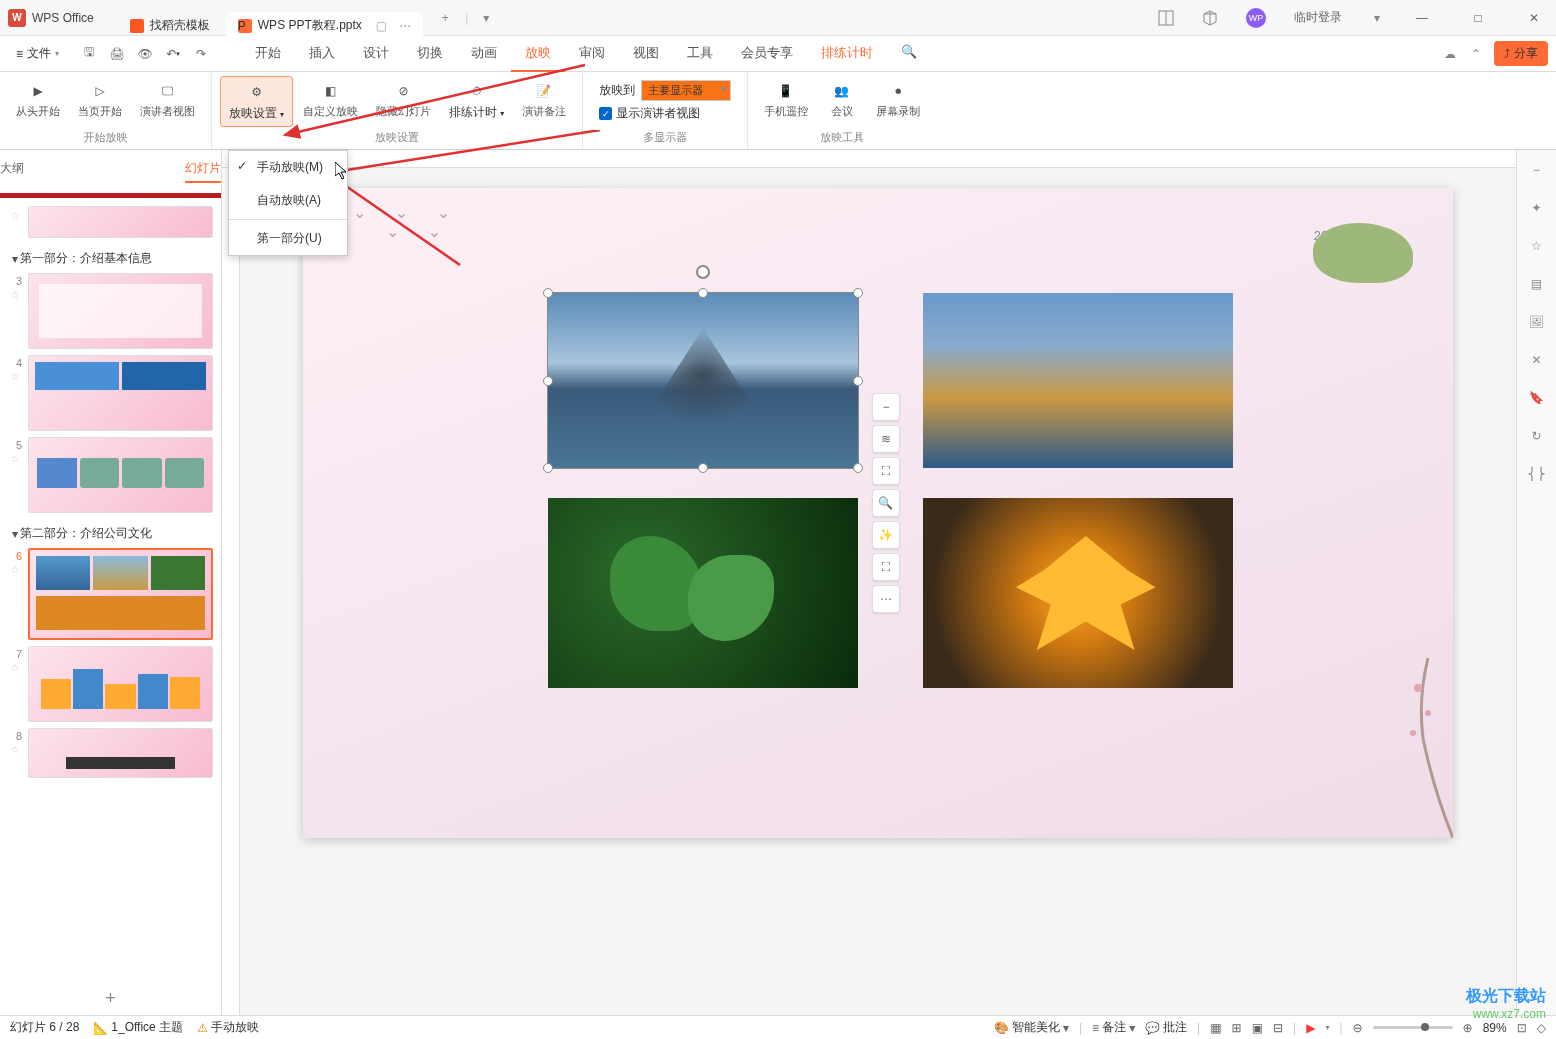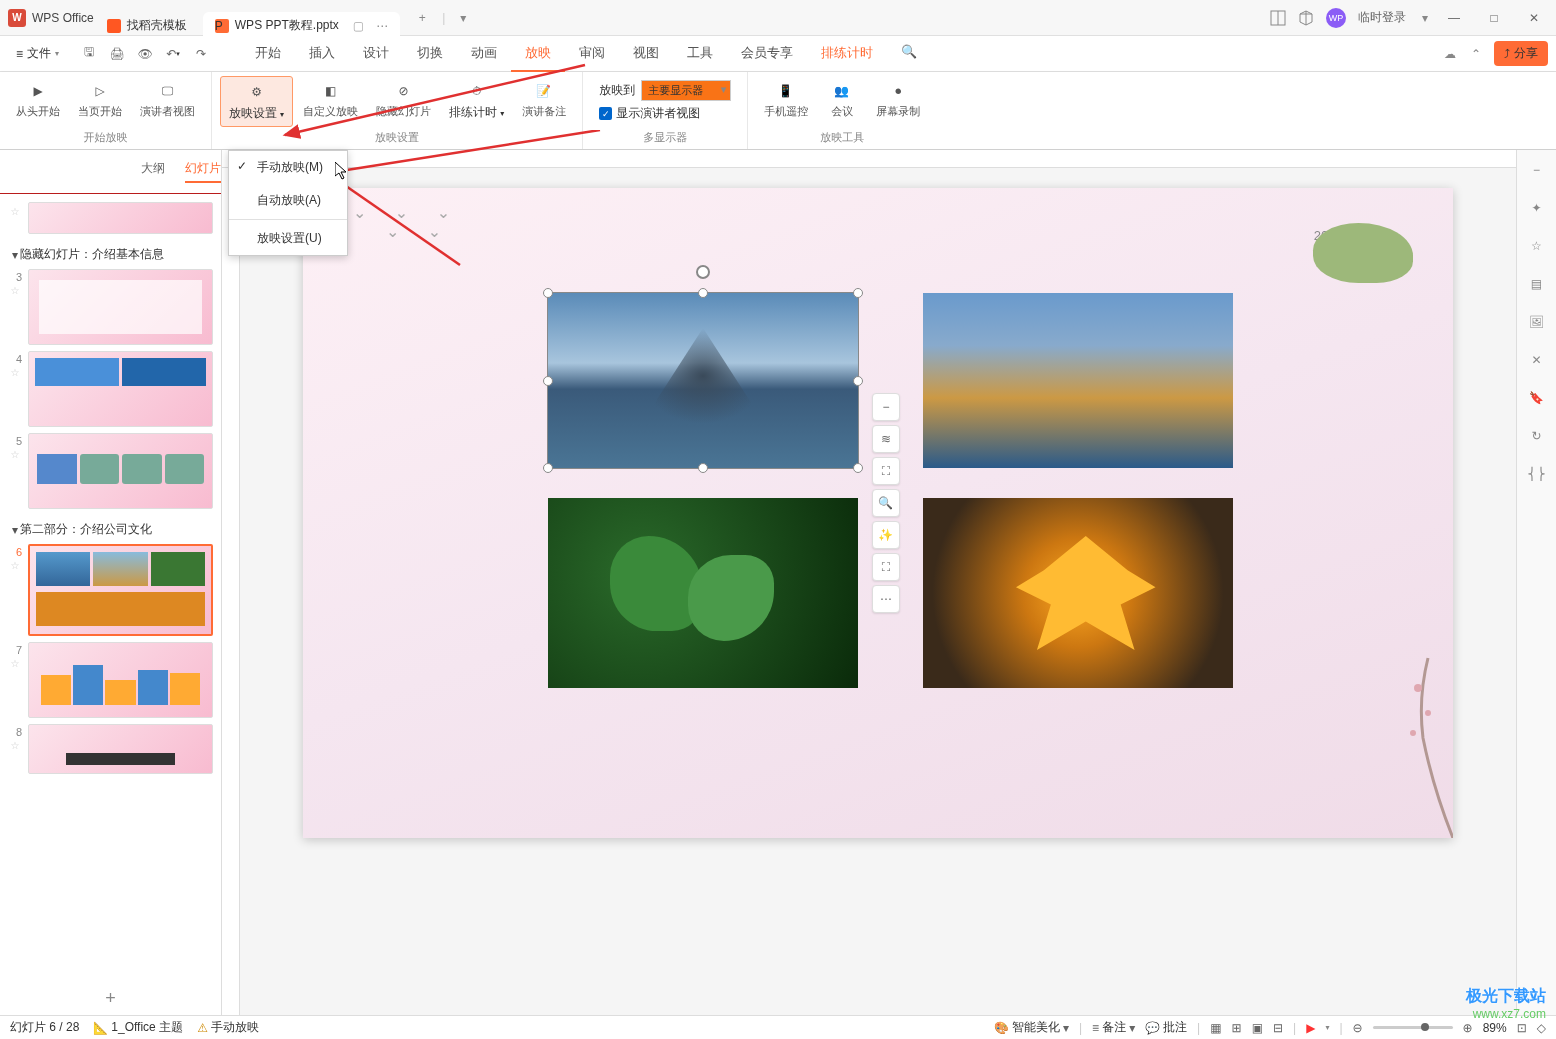--- a/index.html
+++ b/index.html
@@ -1,27 +1,27 @@
 <!DOCTYPE html>
 <html><head>
 <meta charset="utf-8">
 <style>
 *{box-sizing:border-box;margin:0;padding:0;font-family:"Microsoft YaHei",sans-serif;font-size:12px;color:#333;user-select:none}
 body{background:#f0f0f0;width:1556px;height:1039px;overflow:hidden;position:relative}
 .titlebar{height:36px;background:#f7f7f7;display:flex;align-items:center;padding:0 8px;border-bottom:1px solid #e0e0e0}
 .app-logo{width:18px;height:18px;background:#d94b3a;border-radius:3px;color:#fff;display:flex;align-items:center;justify-content:center;font-weight:bold;font-size:10px;margin-right:6px}
-.app-name{font-size:12px;color:#444;margin-right:1px}
+.app-name{font-size:12px;color:#444;margin-right:24px}
 .tab{height:28px;padding:0 12px;display:flex;align-items:center;gap:6px;background:#fff;border-radius:6px 6px 0 0;margin-right:4px;position:relative;top:8px;cursor:pointer}
 .tab-inactive{background:transparent}
 .tab-icon{width:14px;height:14px;border-radius:2px;display:inline-block}
 .tab-red{background:#ff5722}
 .tab-ppt{background:#ff6b35}
 .tab-close{color:#888;margin-left:6px}
 .tab-add{width:24px;height:24px;display:flex;align-items:center;justify-content:center;color:#888;cursor:pointer;margin-left:6px}
-.titlebar-right{margin-left:auto;display:flex;align-items:center;gap:12px}
+.titlebar-right{margin-left:auto;display:flex;align-items:center;gap:28px}
 .titlebar-icon{width:16px;height:16px;color:#888;cursor:pointer;display:flex;align-items:center;justify-content:center}
 .avatar{width:20px;height:20px;border-radius:50%;background:#8b5cf6;color:#fff;font-size:9px;display:flex;align-items:center;justify-content:center}
 .login-status{color:#666;font-size:12px}
 .winbtn{width:28px;height:28px;display:flex;align-items:center;justify-content:center;color:#666;cursor:pointer}
 .menubar{height:36px;background:#fff;display:flex;align-items:center;padding:0 8px;border-bottom:1px solid #e0e0e0}
 .menu-file{display:flex;align-items:center;gap:4px;padding:4px 8px;cursor:pointer}
 .qat{display:flex;align-items:center;gap:8px;margin-left:12px}
 .qat-btn{width:20px;height:20px;display:flex;align-items:center;justify-content:center;color:#666;cursor:pointer}
 .tabs-main{display:flex;margin-left:30px;gap:0}
 .mtab{padding:8px 14px;color:#555;cursor:pointer;font-size:13px}
@@ -38,21 +38,21 @@
 .rbtn-label{font-size:11px;color:#555;white-space:nowrap}
 .ribbon-group-label{font-size:11px;color:#888;margin-top:auto}
 .ribbon-select{display:flex;flex-direction:column;gap:4px;padding:4px 8px}
 .sel-row{display:flex;align-items:center;gap:6px;font-size:11px}
 .sel-box{border:1px solid #ccc;padding:2px 20px 2px 6px;background:#f97316;font-size:11px;position:relative;min-width:90px}
 .sel-box::after{content:"▾";position:absolute;right:4px;color:#888}
 .check-row{display:flex;align-items:center;gap:4px}
 .check-box{width:13px;height:13px;background:#0066cc;border-radius:2px;color:#fff;display:flex;align-items:center;justify-content:center;font-size:9px}
 .workspace{display:flex;height:calc(100% - 170px)}
 .left-panel{width:222px;background:#fff;border-right:1px solid #ddd;display:flex;flex-direction:column}
-.panel-tabs{display:flex;justify-content:flex-end;gap:20px;padding:10px 0;border-bottom:1px solid #b91c1c}
+.panel-tabs{display:flex;justify-content:space-between;gap:12px;padding:10px 0;border-bottom:5px solid #b91c1c}
 .ptab{color:#666;cursor:pointer;padding-bottom:4px}
 .ptab-active{color:#ff6b35;border-bottom:2px solid #ff6b35}
 .slides-list{flex:1;overflow-y:auto;padding:8px}
 .thumb-item{margin-bottom:6px;display:flex;gap:6px;align-items:flex-start}
 .thumb-num{width:14px;text-align:right;font-size:11px;color:#888;padding-top:2px}
 .thumb-star{font-size:10px;color:#ccc;margin-top:2px}
 .thumb-img{flex:1;height:76px;background:linear-gradient(135deg,#fce4ec 0%,#f8bbd0 100%);border:1px solid #ddd;border-radius:2px;position:relative;overflow:hidden}
 .thumb-active{border:2px solid #ff6b35}
 .section-hdr{font-size:12px;color:#555;padding:6px 4px;display:flex;align-items:center;gap:2px}
 .add-slide{text-align:center;padding:10px;color:#888;font-size:18px;cursor:pointer}
@@ -250,21 +250,21 @@
 <div class="dropdown-menu" style="left:228px;top:150px">
   <div class="dd-item">
     <span class="dd-check">✓</span>
     <span>手动放映(M)</span>
   </div>
   <div class="dd-item">
     <span>自动放映(A)</span>
   </div>
   <div class="dd-sep"></div>
   <div class="dd-item">
-    <span>放映设置(U)</span>
+    <span>第一部分(U)</span>
   </div>
 </div>
 
 <svg class="cursor-img" style="left:335px;top:162px" width="16" height="20" viewBox="0 0 16 20">
     <path d="M0 0 L0 14 L4 11 L7 17 L9 16 L6 10 L11 10 Z" fill="#fff" stroke="#000" stroke-width="1"></path>
   </svg>
 
 <svg class="arrow" style="left:310px;top:130px" width="320" height="120">
   <defs>
       <marker id="ah1" markerWidth="8" markerHeight="8" refX="6" refY="3" orient="auto">
@@ -297,21 +297,21 @@
       <div class="ptab ptab-active">幻灯片</div>
     </div>
     <div class="slides-list">
       <div class="thumb-item">
           <div style="display:flex;flex-direction:column;align-items:center">
             <div class="thumb-num"></div>
             <div class="thumb-star">☆</div>
           </div>
           <div class="thumb-img" style="height:32px"></div>
         </div>
-      <div class="section-hdr">▾ <span>隐藏幻灯片：介绍基本信息</span></div>
+      <div class="section-hdr">▾ <span>第一部分：介绍基本信息</span></div>
       <div class="thumb-item">
           <div style="display:flex;flex-direction:column;align-items:center">
             <div class="thumb-num">3</div>
             <div class="thumb-star">☆</div>
           </div>
           <div class="thumb-img">
             <div style="position:absolute;inset:10px;background:#fff;opacity:0.7"></div>
           </div>
         </div>
       <div class="thumb-item">

